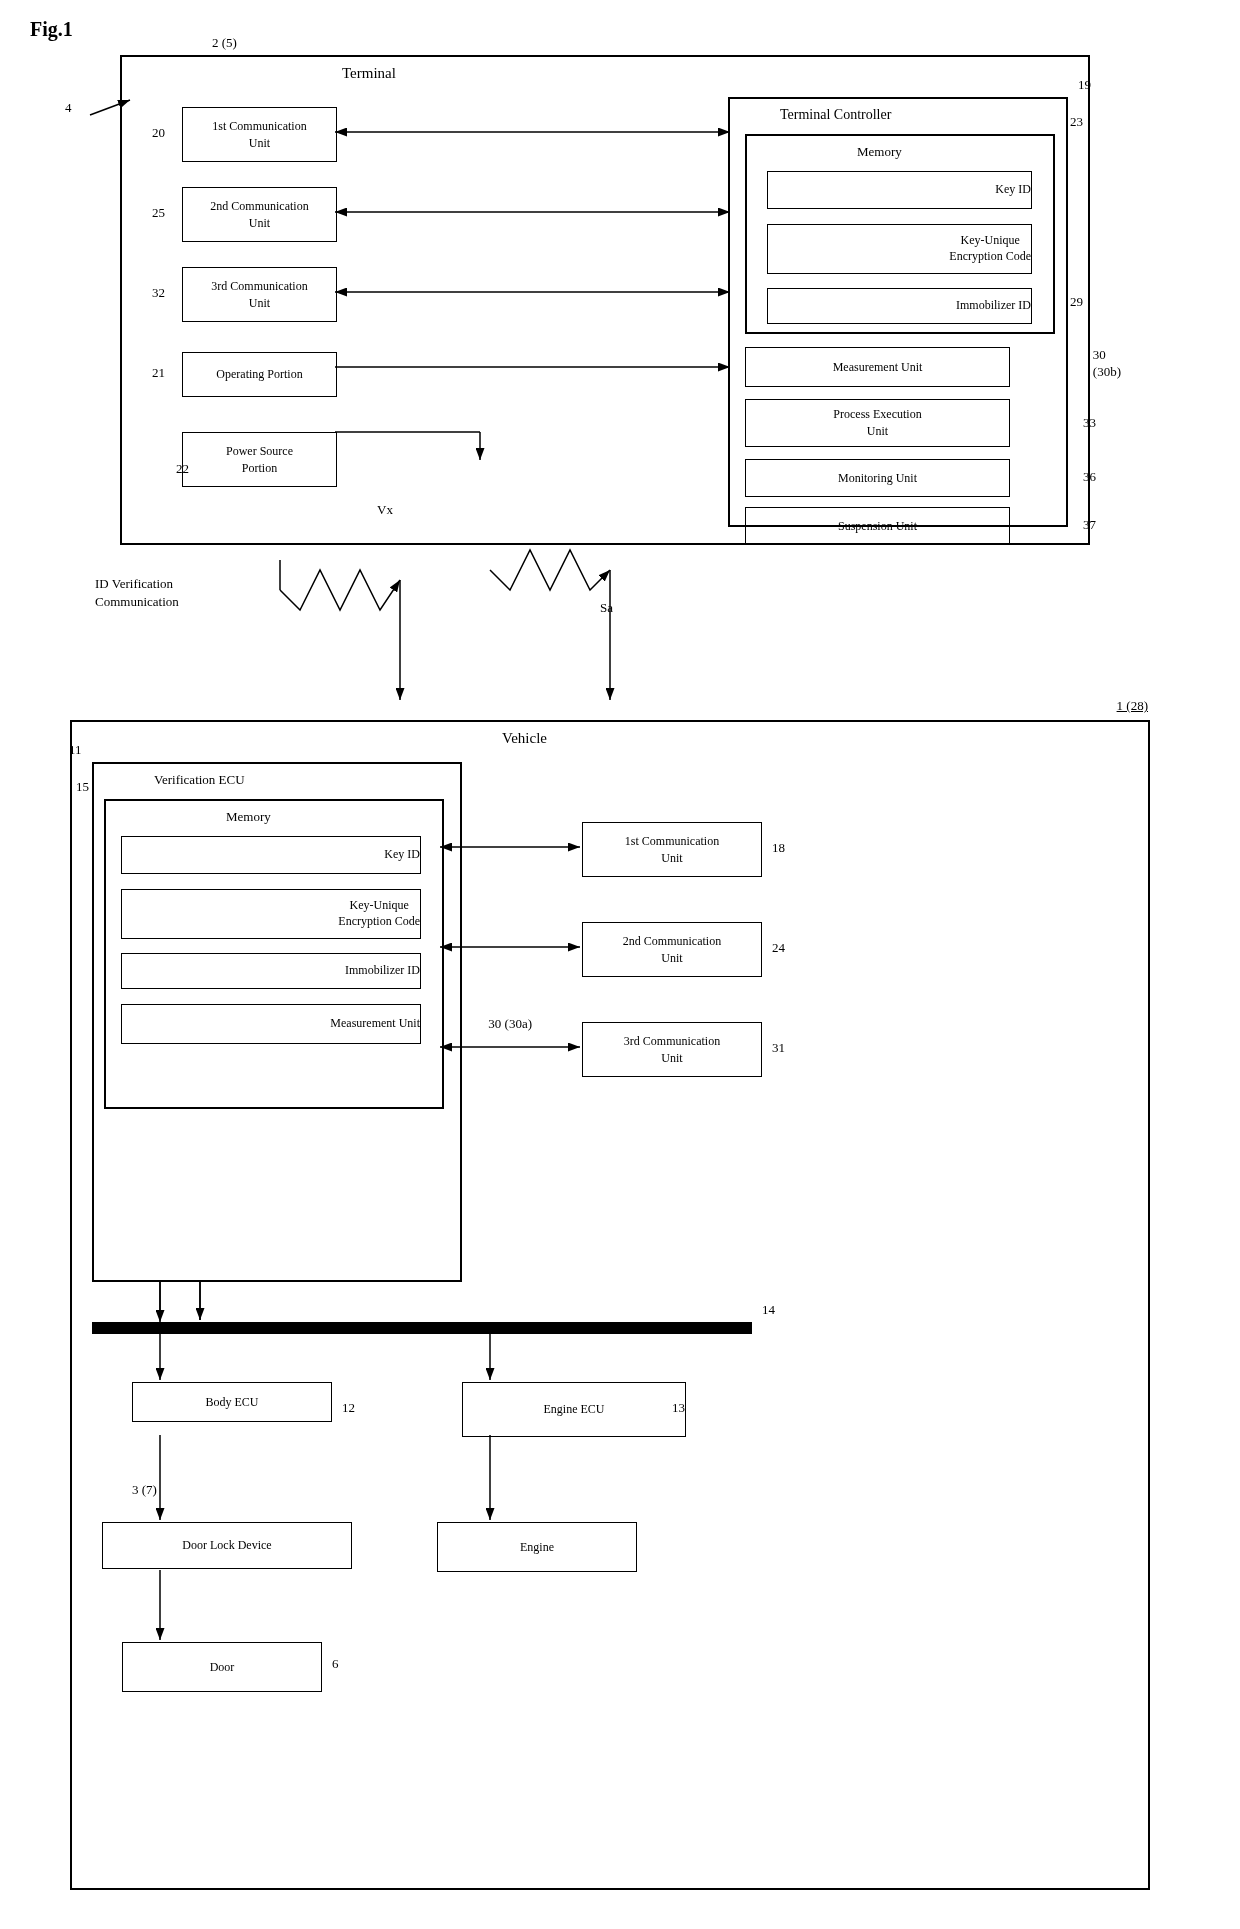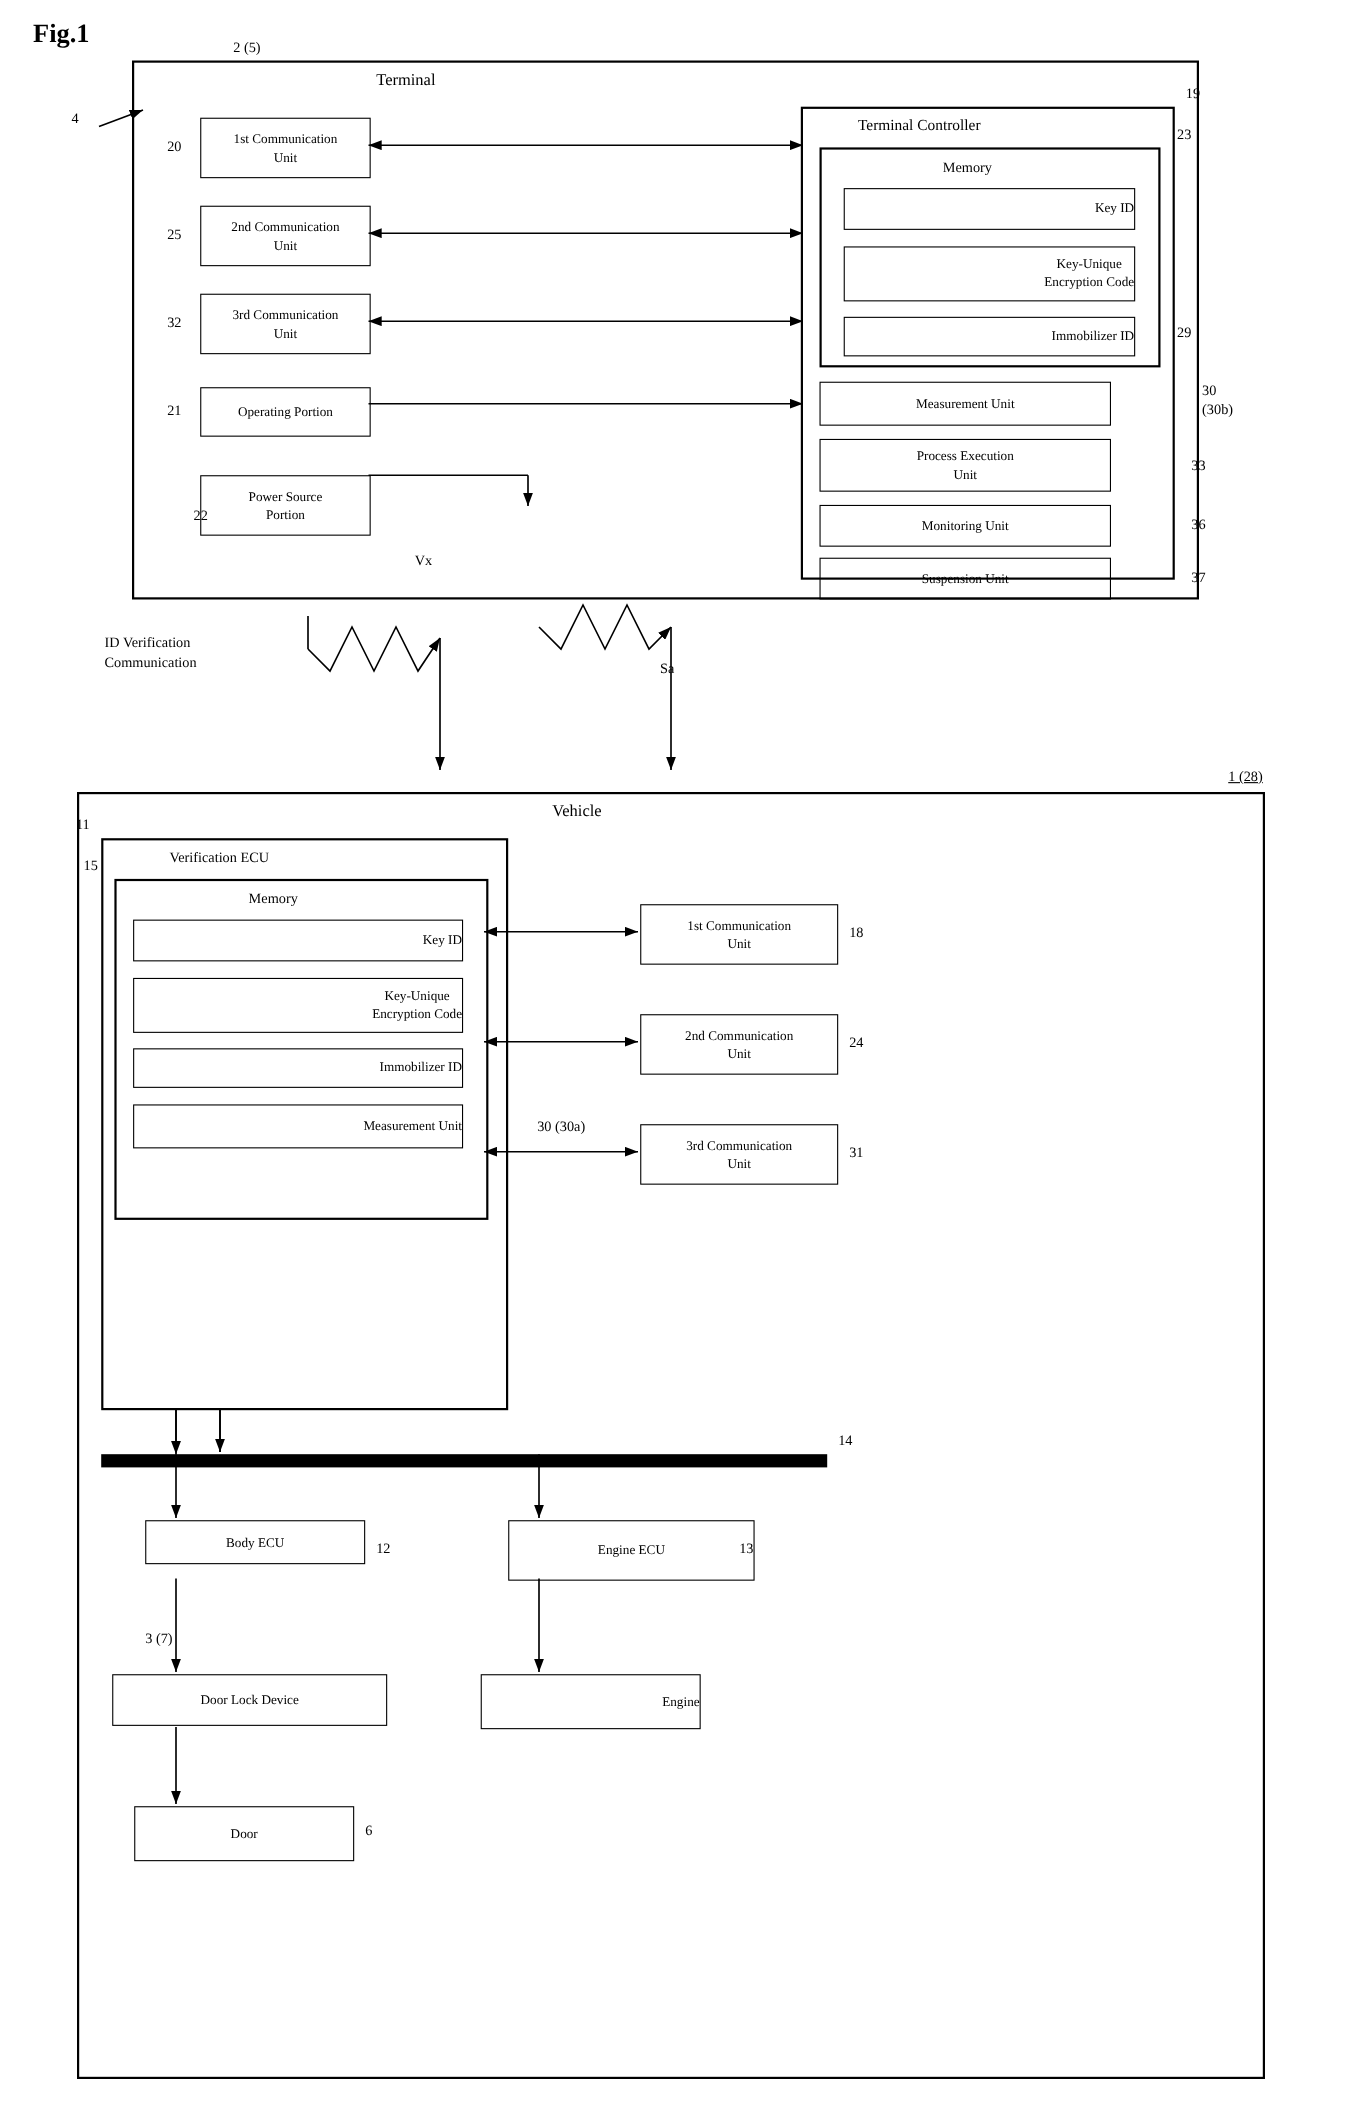--- a/index.html
+++ b/index.html
@@ -14,21 +14,21 @@
     }
     .page {
       position: relative;
       width: 1240px;
       height: 1929px;
     }
     .fig-title {
       position: absolute;
       top: 18px;
       left: 30px;
-      font-size: 24px;
+      font-size: 20px;
       font-weight: bold;
     }
     
     .terminal-outer {
       position: absolute;
       top: 55px;
       left: 120px;
       width: 970px;
       height: 490px;
       border: 2px solid #000;
@@ -327,21 +327,21 @@
     <div class="num-label" style="top:678px;left:600px;">13</div>
 
     <div class="num-label" style="top:760px;left:60px;">3 (7)</div>
 
     <div class="num-label" style="top:760px;left:390px;"></div>
 
     <div class="unit-box" style="top:800px;left:30px;width:250px;height:47px;">
       <span>Door Lock Device</span>
     </div>
 
-    <div class="unit-box" style="top:800px;left:365px;width:200px;height:50px;justify-content:flex-end;">
+    <div class="unit-box" style="top:800px;left:365px;width:200px;height:50px;">
       <span>Engine</span>
     </div>
 
     <div class="unit-box" style="top:920px;left:50px;width:200px;height:50px;">
       <span>Door</span>
     </div>
     <div class="num-label" style="top:934px;left:260px;">6</div>
   </div>
 
   <svg class="arrows-svg" xmlns="http://www.w3.org/2000/svg">

